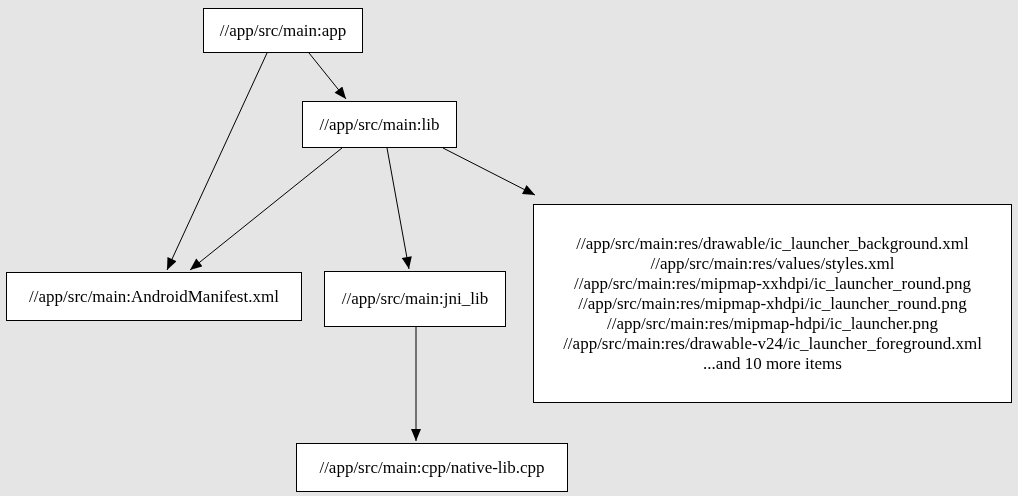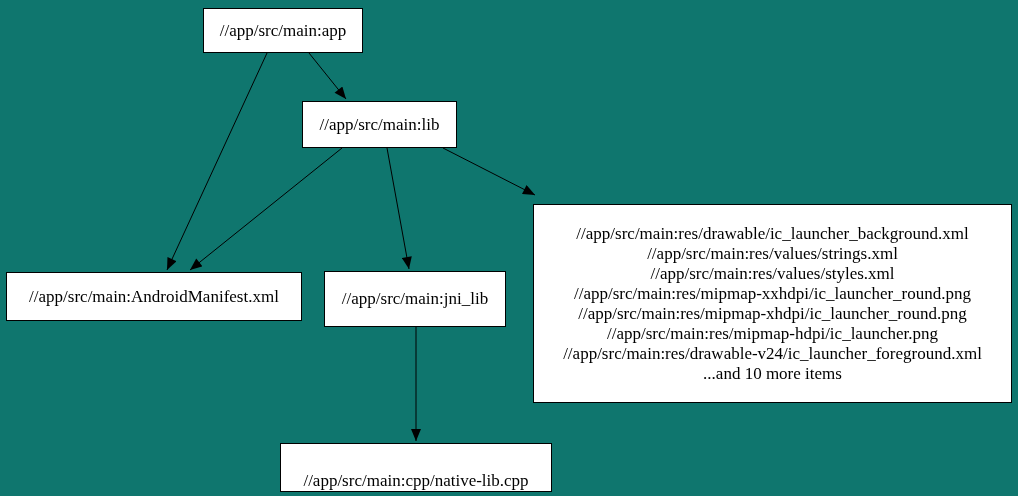--- a/index.html
+++ b/index.html
@@ -4,21 +4,21 @@
 <style>
   html, body {
     margin: 0;
     padding: 0;
     background: #ffffff;
   }
   #canvas {
     position: relative;
     width: 1018px;
     height: 496px;
-    background: #0f766e;
+    background: #e5e5e5;
     font-family: "Liberation Serif", "DejaVu Serif", serif;
     color: #000000;
     overflow: hidden;
   }
   #edges {
     position: absolute;
     left: 0;
     top: 0;
     width: 1018px;
     height: 496px;
@@ -37,21 +37,21 @@
     font-size: 17px;
     line-height: 20px;
     white-space: nowrap;
     z-index: 1;
   }
   #node-app            { left: 203px; top: 8px;   width: 160px; height: 45px; }
   #node-lib            { left: 302px; top: 101px; width: 155px; height: 47px; }
   #node-manifest       { left: 6px;   top: 272px; width: 296px; height: 49px; }
   #node-jni-lib        { left: 324px; top: 271px; width: 182px; height: 56px; }
   #node-res-group      { left: 533px; top: 204px; width: 479px; height: 199px; }
-  #node-native-lib     { left: 280px; top: 443px; width: 272px; height: 49px; justify-content: flex-end; }
+  #node-native-lib     { left: 296px; top: 443px; width: 272px; height: 49px; }
   .edge {
     stroke: #000000;
     stroke-width: 1;
     fill: none;
   }
 </style>
 </head>
 <body>
 
 <div id="canvas">
@@ -81,21 +81,20 @@
   <div class="node" id="node-lib">
     <span>//app/src/main:lib</span>
   </div>
 
   <div class="node" id="node-jni-lib">
     <span>//app/src/main:jni_lib</span>
   </div>
 
   <div class="node" id="node-res-group">
     <span>//app/src/main:res/drawable/ic_launcher_background.xml</span>
-    <span>//app/src/main:res/values/strings.xml</span>
     <span>//app/src/main:res/values/styles.xml</span>
     <span>//app/src/main:res/mipmap-xxhdpi/ic_launcher_round.png</span>
     <span>//app/src/main:res/mipmap-xhdpi/ic_launcher_round.png</span>
     <span>//app/src/main:res/mipmap-hdpi/ic_launcher.png</span>
     <span>//app/src/main:res/drawable-v24/ic_launcher_foreground.xml</span>
     <span>...and 10 more items</span>
   </div>
 
   <div class="node" id="node-native-lib">
     <span>//app/src/main:cpp/native-lib.cpp</span>

